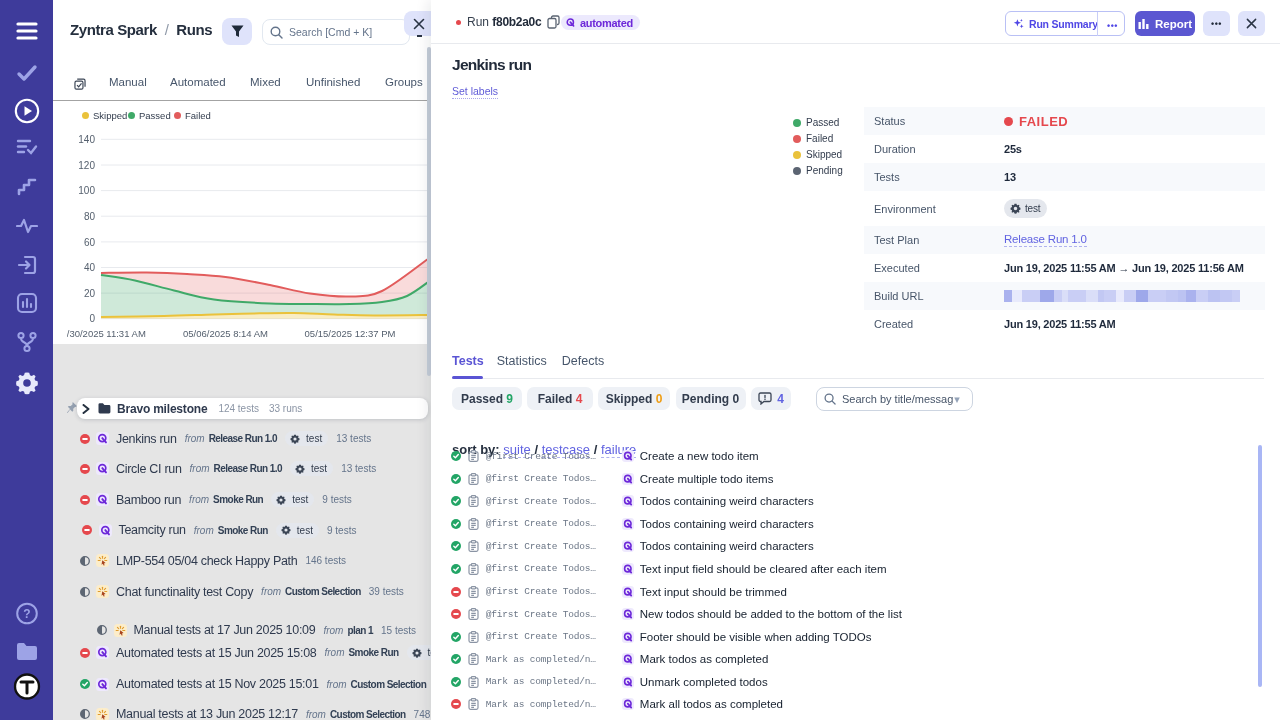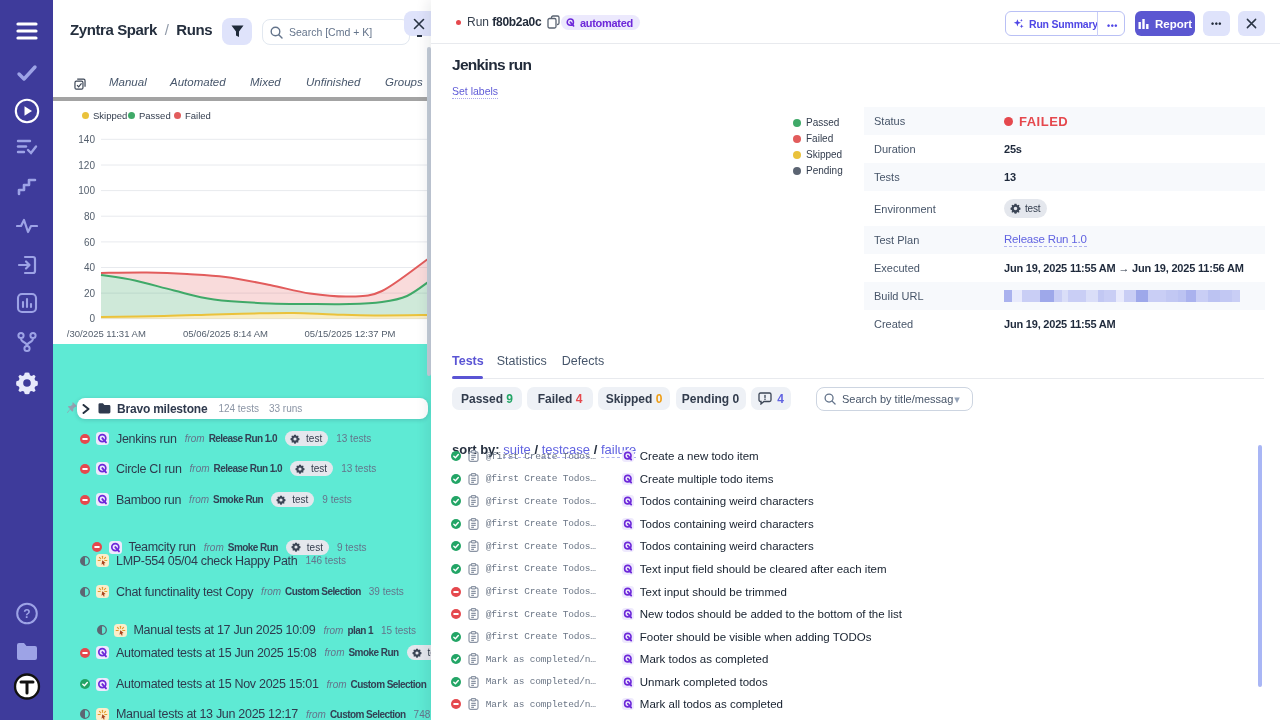--- a/index.html
+++ b/index.html
@@ -11,30 +11,30 @@
 #sidebar { position:absolute; left:0; top:0; width:53px; height:720px; background:#3e3b9b; z-index:5; }
 #sidebar svg { position:absolute; left:50%; transform:translateX(-50%); }
 
 
 #lpanel { position:absolute; left:53px; top:0; width:378px; height:720px; background:#fff; overflow:hidden; }
 .lp-title { position:absolute; left:17px; top:21px; font-size:15px; font-weight:700; color:#252f3e; letter-spacing:-.4px; white-space:nowrap; }
 .lp-title .sep { color:#8f99a8; font-weight:400; padding:0 4px; }
 .filterbtn { position:absolute; left:169px; top:18px; width:30px; height:27px; background:#dfe3fb; border-radius:8px; display:flex; align-items:center; justify-content:center; }
 .searchbox { position:absolute; left:209px; top:19px; width:148px; height:26px; border:1px solid #e2e8f0; border-radius:8px; background:#fff; display:flex; align-items:center; padding-left:7px; color:#64748b; font-size:10.5px; white-space:nowrap; overflow:hidden; }
 .closebtn { position:absolute; left:351px; top:11px; width:29px; height:25px; background:#dfe3fb; border-radius:8px 0 0 8px; display:flex; align-items:center; justify-content:center; z-index:2; }
-.lp-tabs { position:absolute; left:0; top:68px; width:378px; height:33px; border-bottom:4px solid #a3a3a3;font-style:italic; }
+.lp-tabs { position:absolute; left:0; top:68px; width:378px; height:33px; border-bottom:1px solid #a3a3a3; }
 .lp-tab { position:absolute; top:8px; font-size:11.5px; color:#47566b; font-weight:500; }
 
 
 #chart { position:absolute; left:14px; top:102px; width:364px; height:242px; }
 .leg { position:absolute; top:110px; font-size:9.5px; color:#323c4d; display:flex; align-items:center; }
 .leg i { width:7px; height:7px; border-radius:50%; display:inline-block; margin-right:4px; }
 
 
-#runlist { position:absolute; left:0; top:344px; width:378px; height:376px; background:#5eead4; }
+#runlist { position:absolute; left:0; top:344px; width:378px; height:376px; background:#e5e5e5; }
 .runrow { position:absolute; left:0; width:378px; height:30px; display:flex; align-items:center; }
 .milecard { position:absolute; left:24px; top:54px; width:351px; height:21px; background:#fff; border-radius:8px; box-shadow:0 1px 4px rgba(30,41,59,.18); display:flex; align-items:center; z-index:1; }
 .rtitle { font-size:12.5px; letter-spacing:-.3px; color:#2f3a4e; white-space:nowrap; }
 .rfrom { font-size:10px; color:#64748b; margin-left:8px; white-space:nowrap;font-style:italic; }
 .rsrc { font-size:10px; letter-spacing:-.55px; color:#334155; font-weight:700; margin-left:4px; white-space:nowrap; }
 .rtests { font-size:10px; color:#64748b; margin-left:8px; white-space:nowrap; }
 .envchip { display:inline-flex; align-items:center; height:15px; background:#e4e7ed; border-radius:8px; padding:0 6px 0 5px; font-size:10px; color:#333d4d; font-weight:500; margin-left:8px; white-space:nowrap; }
 .envchip svg { margin-right:3px; }
 .lscroll { position:absolute; left:374px; top:47px; width:4px; height:329px; background:#c4ccd8; border-radius:3px; }
 
@@ -216,21 +216,21 @@
           <span class="rfrom">from</span>
           <span class="rsrc">Smoke Run</span>
           <span class="envchip">
             <svg width="10" height="10" viewBox="0 0 24 24" style="flex:none">
               <path fill="#3c4656" d="M12 1.5 l2.2.3.8 2.4 1.7.7 2.3-1.1 1.6 1.6-1.1 2.3.7 1.7 2.4.8.3 2.2-.3 2.2-2.4.8-.7 1.7 1.1 2.3-1.6 1.6-2.3-1.1-1.7.7-.8 2.4-2.2.3-2.2-.3-.8-2.4-1.7-.7-2.3 1.1-1.6-1.6 1.1-2.3-.7-1.7-2.4-.8-.3-2.2.3-2.2 2.4-.8.7-1.7-1.1-2.3 1.6-1.6 2.3 1.1 1.7-.7.8-2.4z M12 8.2 a3.8 3.8 0 1 0 0 7.6 a3.8 3.8 0 1 0 0-7.6z"></path>
             </svg>
             <span style="margin-left:3px">test</span>
           </span>
           <span class="rtests">9 tests</span>
         </div>
-      <div class="runrow" style="top:188px;padding-left:39px">
+      <div class="runrow" style="top:171.0px;padding-left:29px">
           <svg width="10" height="10" viewBox="0 0 10 10" style="flex:none">
             <circle cx="5" cy="5" r="5" fill="#e5484d"></circle>
             <rect x="2.2" y="4.1" width="5.6" height="1.8" rx="0.9" fill="#fff"></rect>
           </svg>
           <svg width="13" height="13" viewBox="0 0 13 13" style="flex:none;margin-left:6.5px">
             <rect width="13" height="13" rx="3.5" fill="#eee9fd"></rect>
             <circle cx="6.3" cy="6.1" r="3.5" fill="none" stroke="#6d28d9" stroke-width="1.7"></circle>
             <path d="M6.3 6.1 L10 10.4" stroke="#6d28d9" stroke-width="1.9" stroke-linecap="round"></path>
           </svg>
           <span class="rtitle" style="margin-left:7px">Teamcity run</span>

